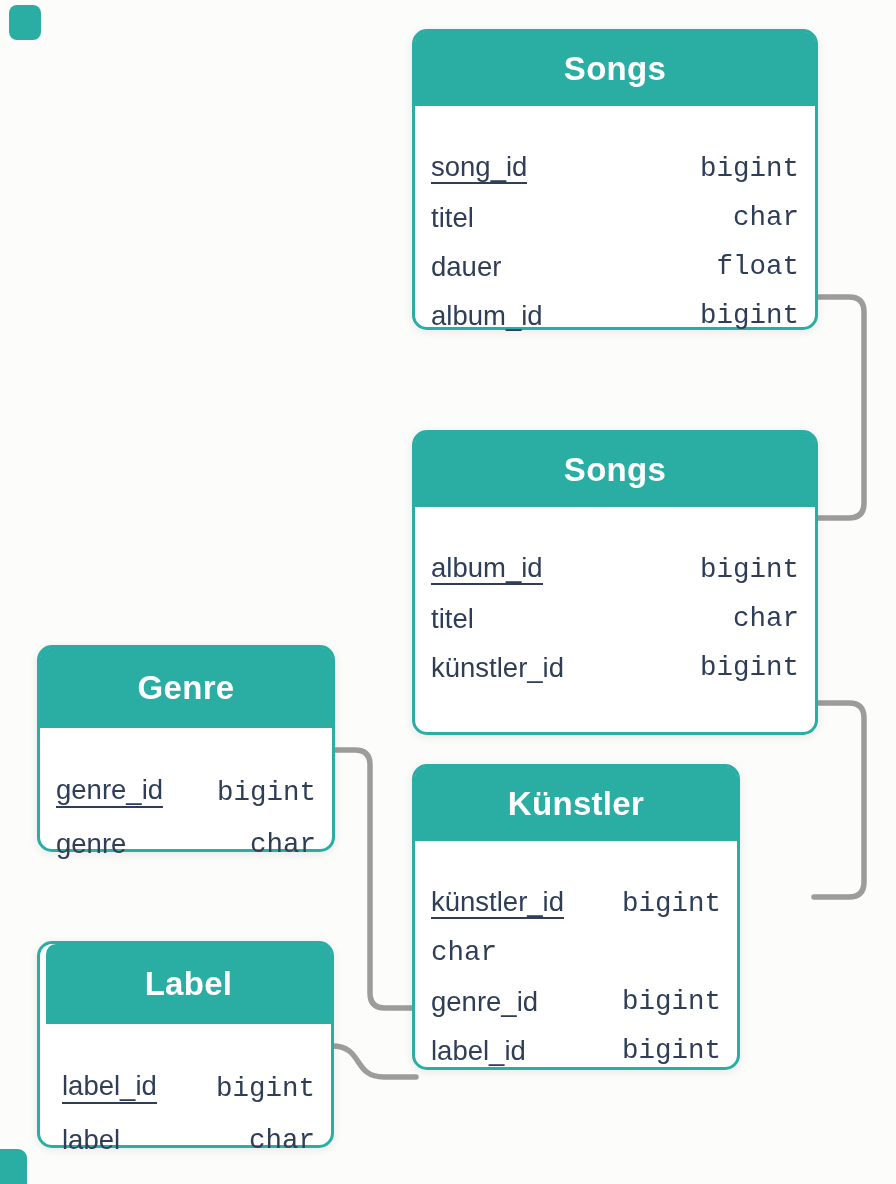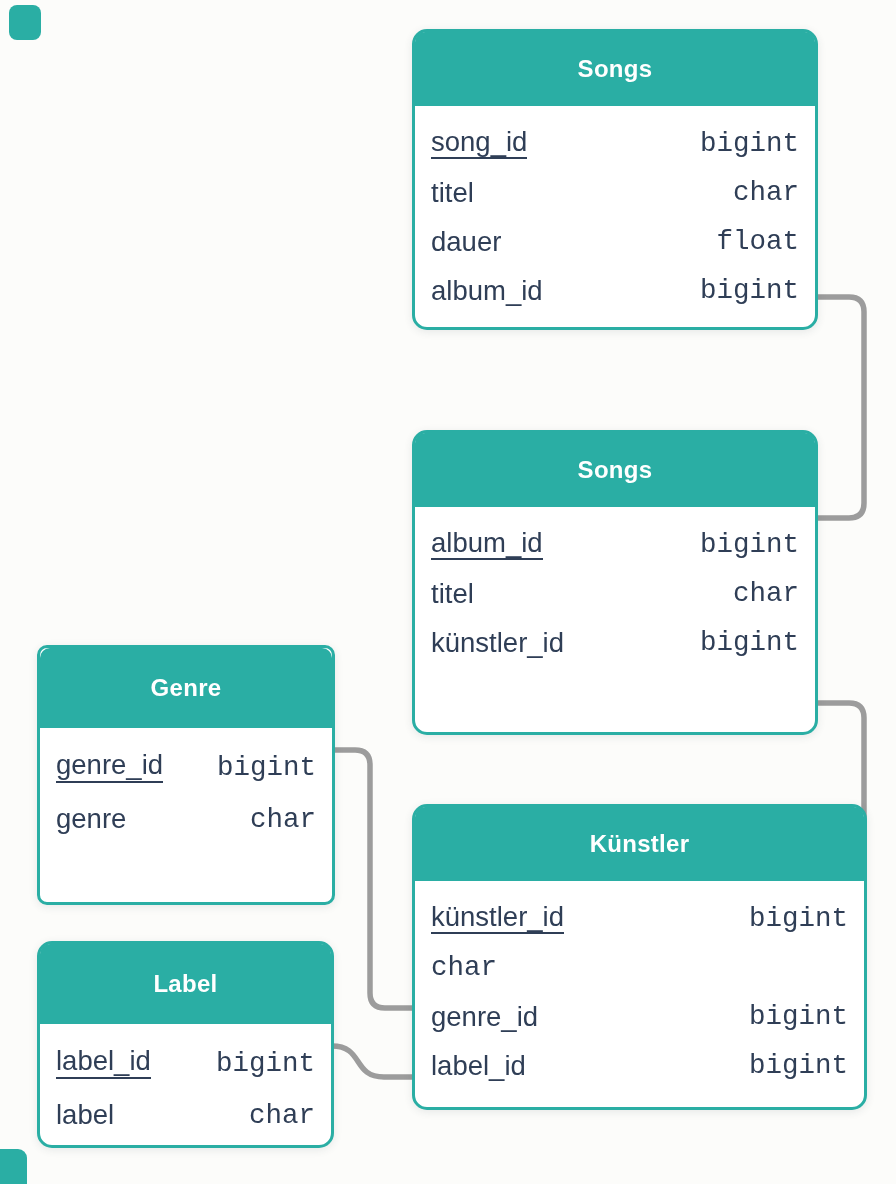--- a/index.html
+++ b/index.html
@@ -11,44 +11,44 @@
   .canvas{position:absolute;inset:0;}
   svg.connectors{position:absolute;left:0;top:0;z-index:1;}
   .entity{
     position:absolute;z-index:2;box-sizing:border-box;
     background:#ffffff;border:3px solid #2aaea4;border-radius:15px;
     box-shadow:0 2px 8px rgba(40,60,70,.10);
   }
   .entity .thead{
     background:#2aaea4;color:#ffffff;
     display:flex;align-items:center;justify-content:center;
-    font-size:24px;font-weight:700;letter-spacing:.3px;
+    font-size:33px;font-weight:700;letter-spacing:.3px;
     border-radius:10px 10px 0 0;
   }
   .entity.wide .thead{height:74px;}
   .entity.small .thead{height:80px;}
-  .tbody{padding:13px 16px 0 16px;}
+  .tbody{padding:13px 16px 0 16px;margin-top:25px;}
   .frow{
     display:flex;align-items:center;justify-content:space-between;
     font-size:27.5px;color:#2f3e56;
   }
   .entity.wide .frow{height:49px;}
   .entity.small .frow{height:52px;}
   .fname{white-space:nowrap;}
   .fname.pk{
     border-bottom:2.5px solid #2f3e56;
     padding-bottom:1px;line-height:1.05;
   }
   .ftype{white-space:nowrap;font-family:Liberation Mono, monospace;}
   
   #t-songs    {left:412px;top:29px;  width:406px;height:301px;}
   #t-alben    {left:412px;top:430px; width:406px;height:305px;}
-  #t-kuenstler{left:412px;top:804px; width:455px;height:306px;}
-  #t-genre    {left:37px; top:645px; width:298px;height:260px;border-radius:10px;}
-  #t-label    {left:37px; top:941px; width:297px;height:207px;}
+  #t-kuenstler{left:412px;top:764px; width:328px;height:306px;}
+  #t-genre    {left:37px; top:645px; width:298px;height:207px;}
+  #t-label    {left:37px; top:941px; width:297px;height:207px;padding-left:6px;}
   
   .fragment{position:absolute;background:#2aaea4;z-index:2;}
   #frag-tl{left:9px;top:5px;width:32px;height:35px;border-radius:8px;}
   #frag-bl{left:0px;top:1149px;width:27px;height:35px;border-radius:0 9px 0 0;}
 </style>
 </head>
 <body>
 
 <div class="canvas">
 

